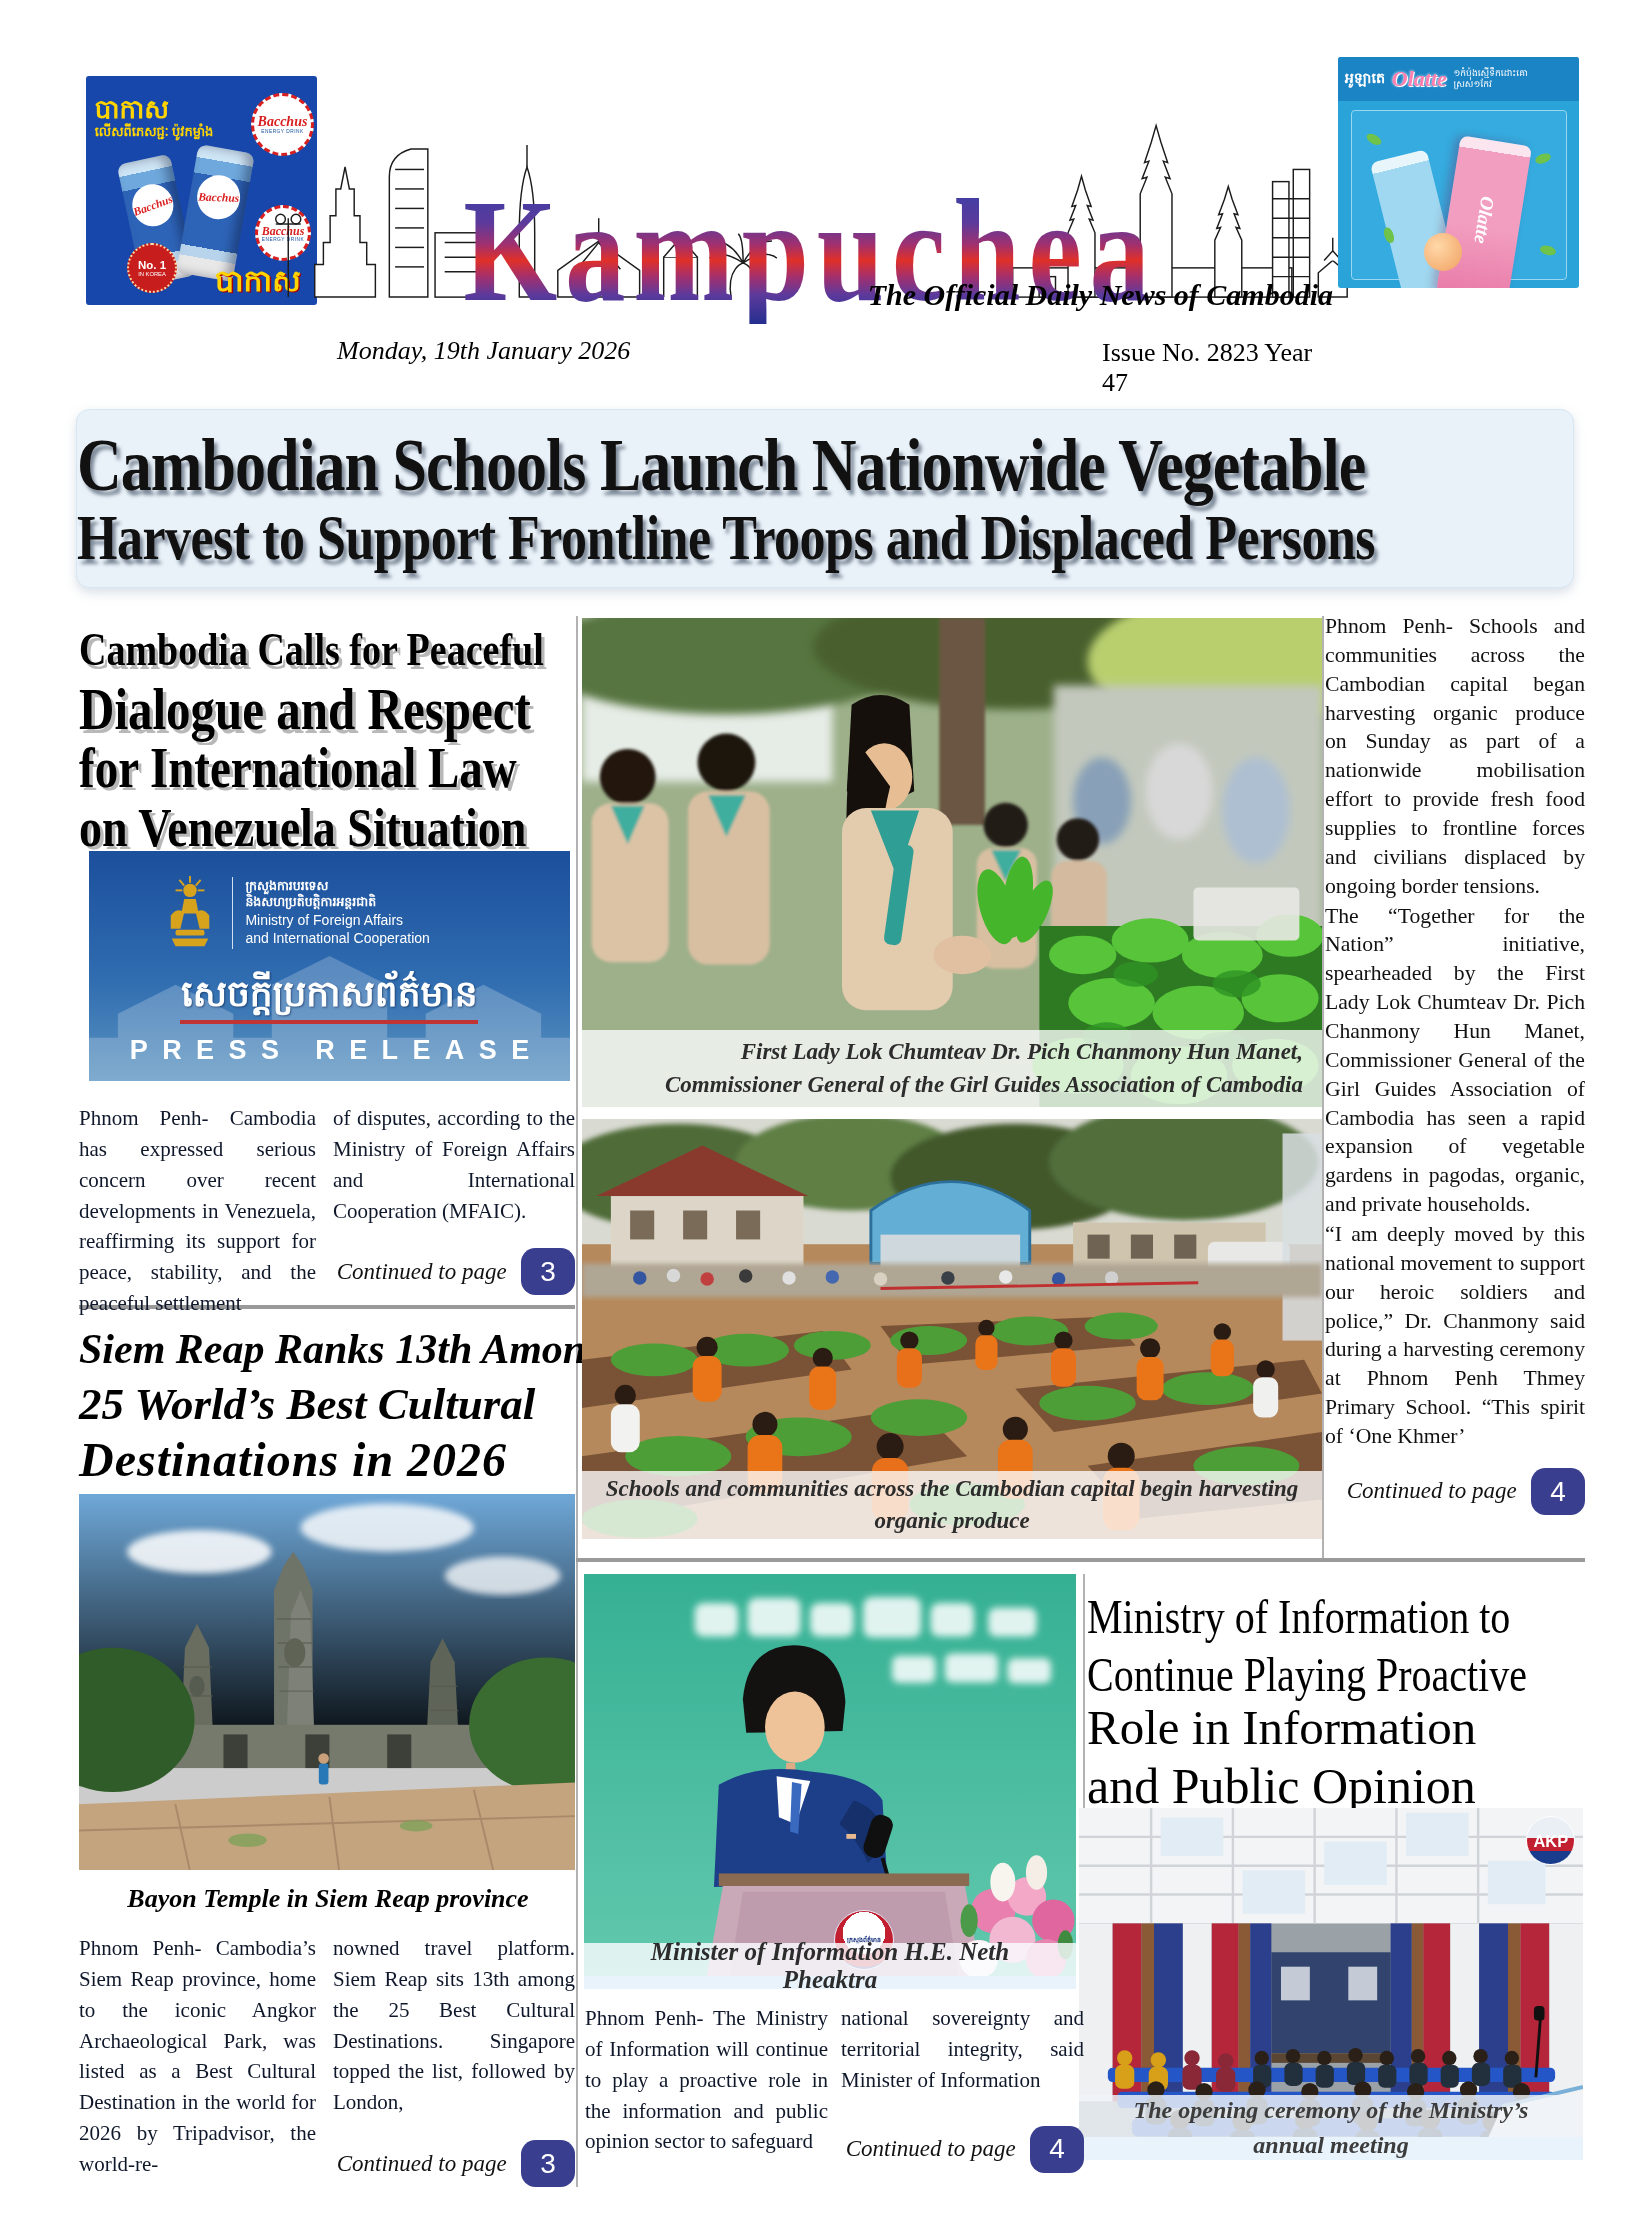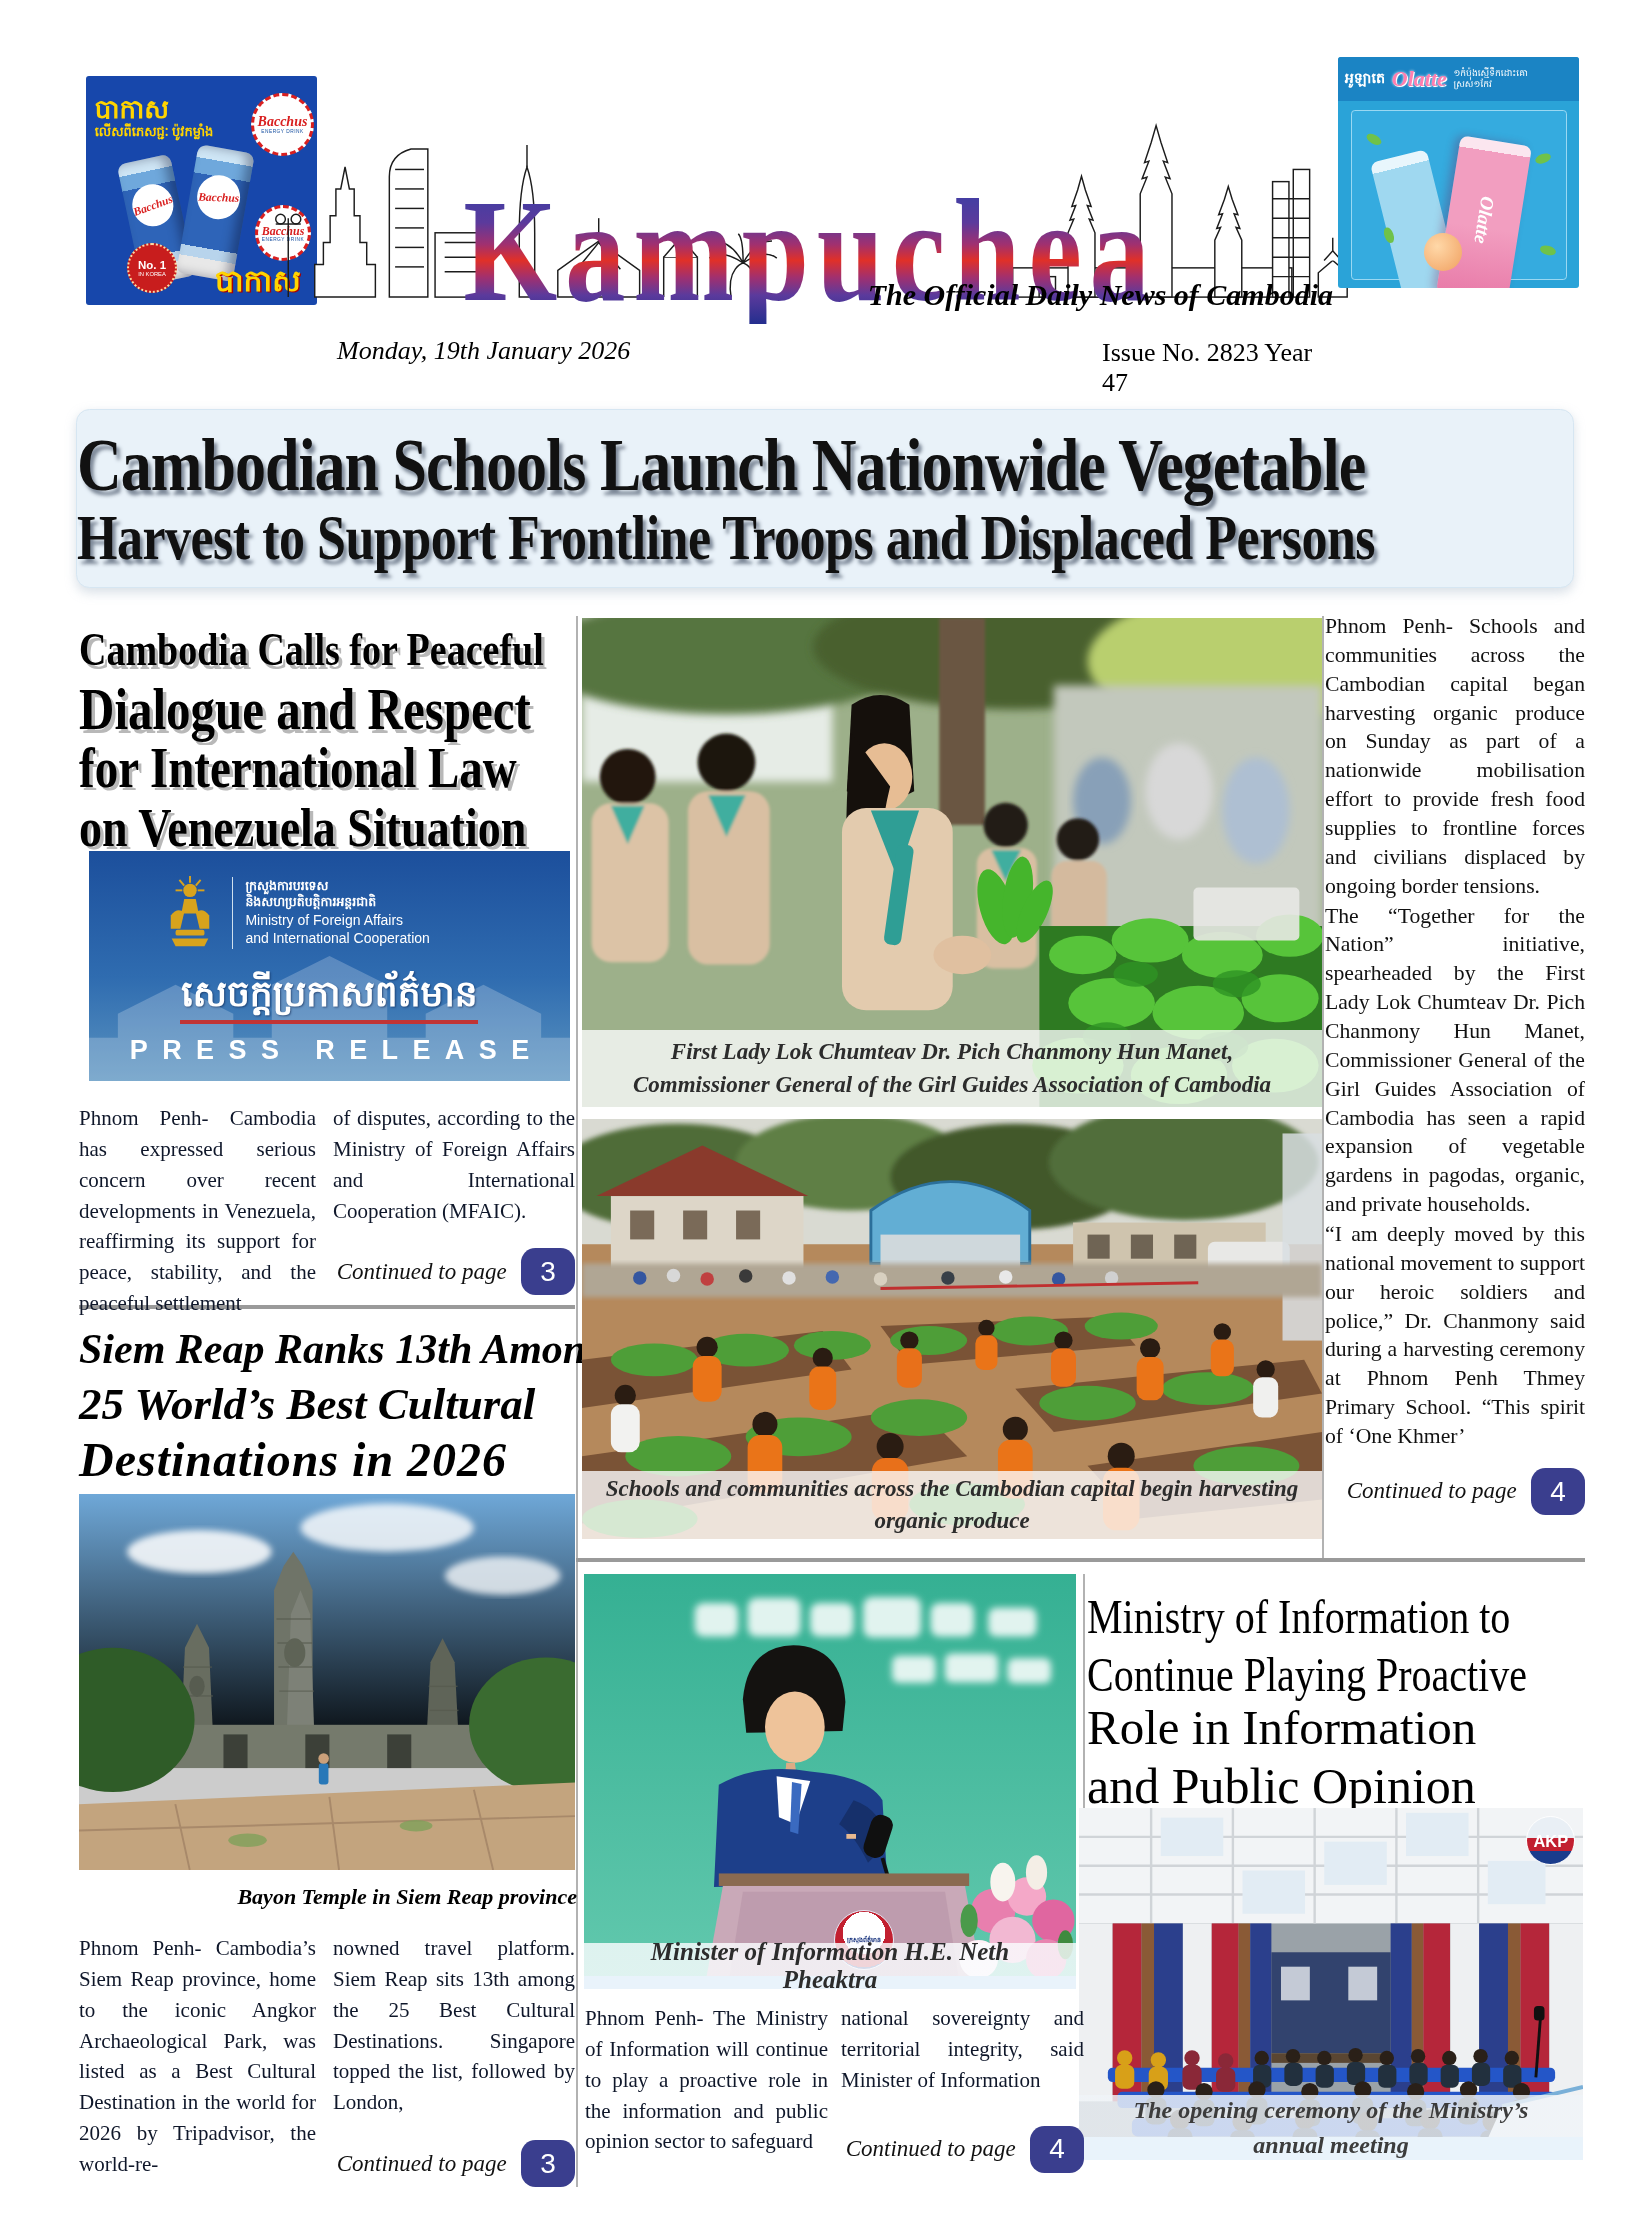--- a/index.html
+++ b/index.html
@@ -102,21 +102,21 @@
             font-style:italic;font-weight:bold;color:#2c2c2c;padding:4.8px 19px;box-sizing:border-box;}
   .akp{position:absolute;top:7.7px;right:7.7px;width:47px;height:47px;border-radius:50%;border:1.4px solid #fff;
        background:linear-gradient(180deg,#e9eff5 0 44%,#c21f30 44% 72%,#1a3c8c 72% 100%);
        display:flex;align-items:center;justify-content:center;}
   .akp span{color:#fff;font-weight:bold;font-family:"Liberation Sans",sans-serif;font-size:16.4px;margin-top:2.9px;}
   .podium-logo{position:absolute;left:250px;top:336px;width:58px;height:58px;border-radius:50%;
        background:radial-gradient(circle at 50% 38%,#ffffff 0 46%,#c22030 46% 74%,#2a3e8c 74% 100%);
        border:1.9px solid #e8e8f4;display:flex;align-items:center;justify-content:center;}
   .podium-logo span{font-size:6.3px;color:#14307c;font-weight:bold;}
 
-  .caption-plain{left:79px;top:1884px;width:498px;text-align:right;font-weight:bold;font-style:italic;font-size:22px;color:#000;}
+  .caption-plain{left:79px;top:1884px;width:498px;text-align:center;font-weight:bold;font-style:italic;font-size:26px;color:#000;}
 
   
   .vline{background:#b2b2b2;width:2.4px;}
   .hline{background:#9a9a9a;height:4.3px;}
 </style>
 </head>
 <body>
 
 <div class="page">
 
@@ -415,21 +415,21 @@
           <ellipse cx="1440" cy="930" rx="90" ry="56"></ellipse>
       </g>
       <g fill="#2f9424" opacity=".8">
         <ellipse cx="1150" cy="740" rx="46" ry="26"></ellipse>
           <ellipse cx="1360" cy="760" rx="50" ry="28"></ellipse>
           <ellipse cx="1090" cy="870" rx="50" ry="30"></ellipse>
           <ellipse cx="1330" cy="890" rx="54" ry="30"></ellipse>
       </g>
       <rect x="1270" y="560" width="220" height="110" rx="10" fill="#e8e8e4" opacity=".9"></rect>
     </svg>
-    <div class="cap-band" style="height:77px;font-size:23px;line-height:1.4;">First Lady Lok Chumteav Dr. Pich Chanmony Hun Manet, Commissioner General of the Girl Guides Association of Cambodia</div>
+    <div class="cap-band" style="height:77px;font-size:23px;line-height:1.4;text-align:right;">First Lady Lok Chumteav Dr. Pich Chanmony Hun Manet, Commissioner General of the Girl Guides Association of Cambodia</div>
   </div>
 
   <div class="abs photo" style="left:582px;top:1119px;width:740px;height:420px;">
     <svg viewBox="0 0 1537 872" preserveAspectRatio="none">
       <defs>
           <filter id="g6">
             <feGaussianBlur stdDeviation="6"></feGaussianBlur>
           </filter>
         </defs>
       <rect width="1537" height="872" fill="#b5895c"></rect>

